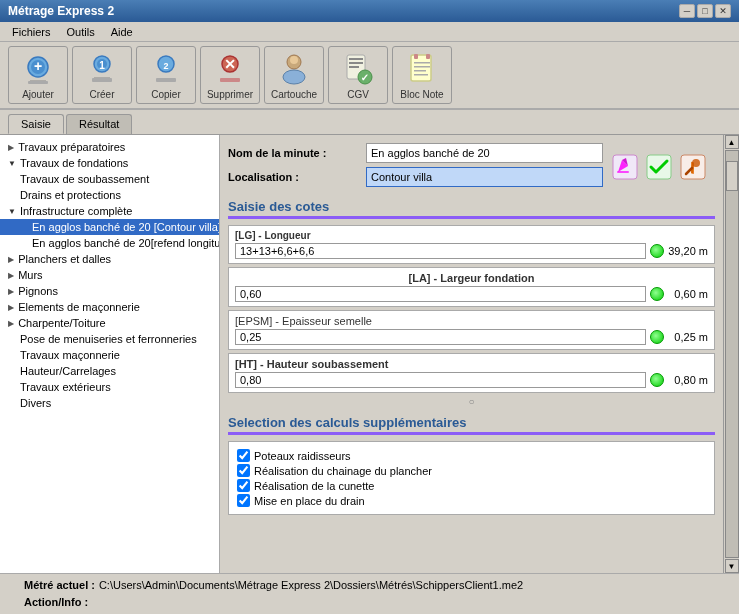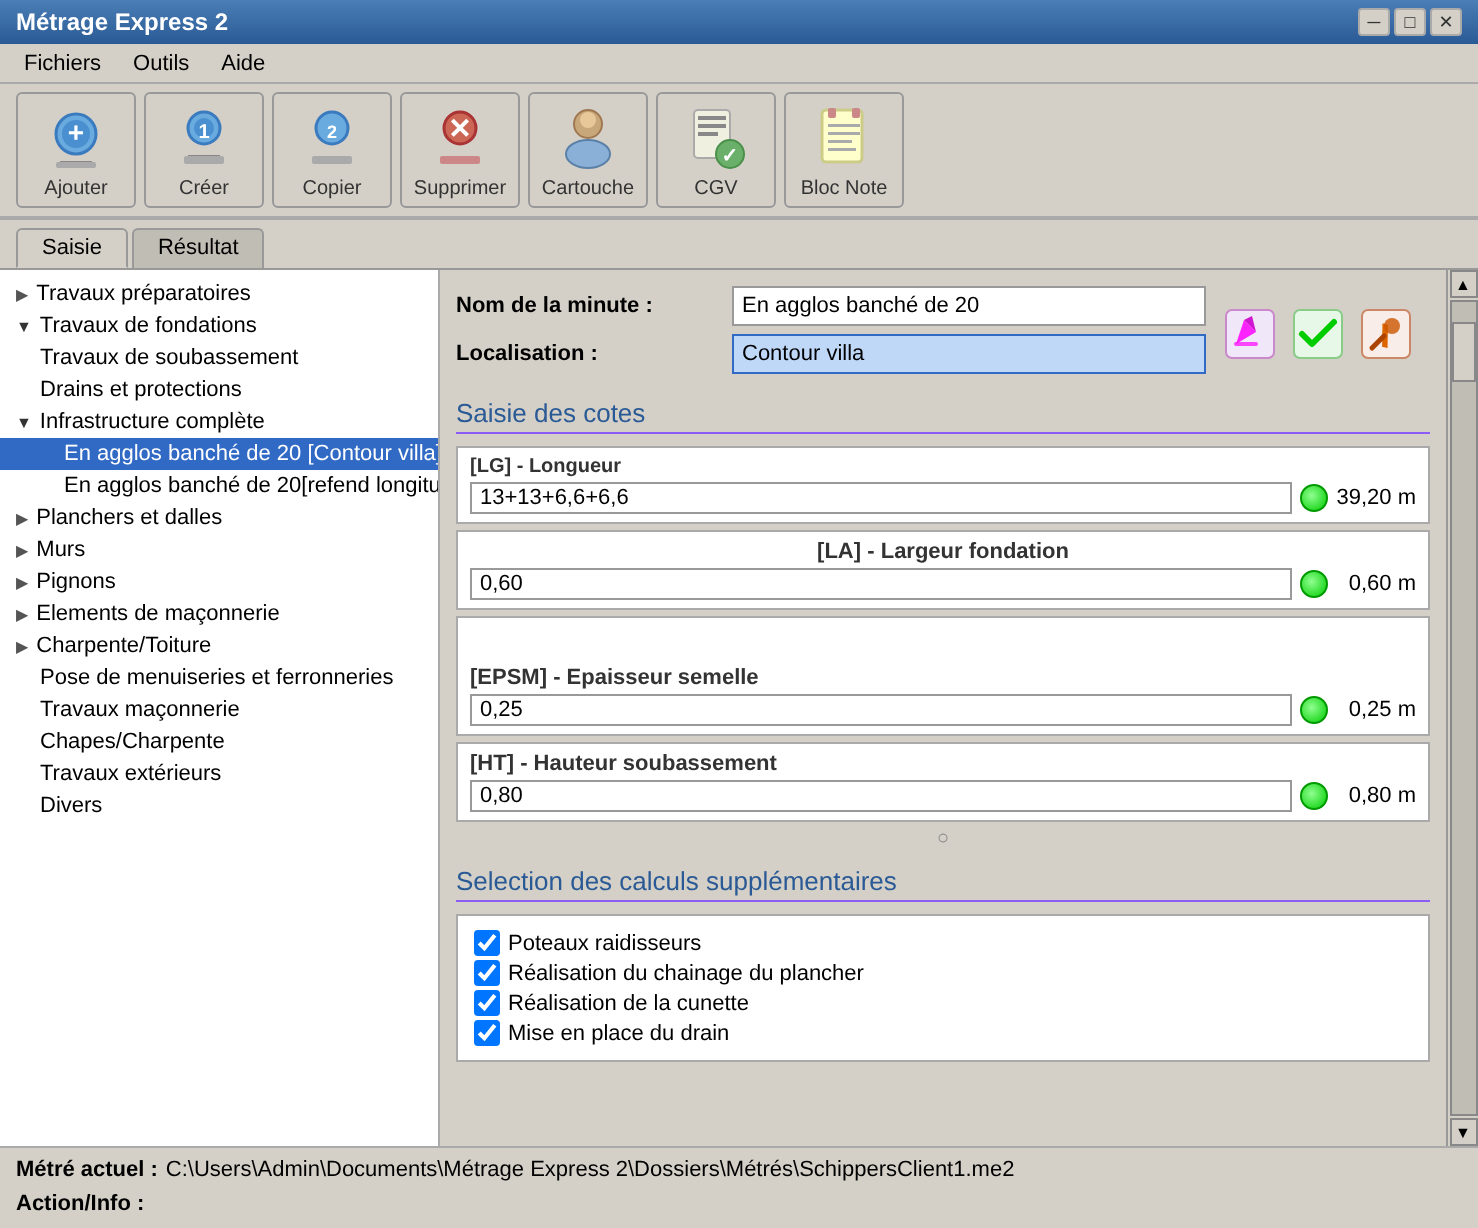--- a/index.html
+++ b/index.html
@@ -31,34 +31,34 @@
     .sidebar-item.selected { background: #316ac5; color: white; }
     .sidebar-item.sub { padding-left: 20px; font-size: 11px; }
     .sidebar-item.sub2 { padding-left: 32px; font-size: 11px; }
     .sidebar-triangle { font-size: 8px; color: #555; margin-right: 2px; }
     .sidebar-triangle.down { color: #333; }
     .content-row { display: flex; align-items: center; margin-bottom: 4px; gap: 8px; }
     .content-label { font-size: 11px; font-weight: bold; min-width: 120px; }
     .content-input { height: 20px; border: 1px solid #999; background: white; padding: 1px 4px; font-size: 11px; flex: 1; }
     
     
-    .section-title { font-size: 13px; font-weight: normal; color: #2a5a95; margin: 8px 0 6px; border-bottom: 1px solid #8b5cf6; padding-bottom: 2px; }
+    .section-title { font-size: 13px; font-weight: bold; color: #2a5a95; margin: 8px 0 6px; border-bottom: 3px solid #8b5cf6; padding-bottom: 2px; }
     .cote-input-row { display: flex; align-items: center; gap: 4px; }
     .cote-input { height: 16px; border: 1px solid #999; background: white; padding: 1px 4px; font-size: 11px; flex: 1; }
     .green-dot { width: 14px; height: 14px; background: radial-gradient(circle at 40% 40%, #90ff90, #00cc00); border-radius: 50%; border: 1px solid #009900; flex-shrink: 0; }
     .cote-value { font-size: 11px; min-width: 40px; text-align: right; }
     .action-icon { width: 28px; height: 28px; cursor: pointer; display: flex; align-items: center; justify-content: center; }
     
     
     .selection-section { background: white; border: 1px solid #aaa; padding: 6px; }
     .check-row { display: flex; align-items: center; gap: 4px; padding: 1px 2px; font-size: 11px; }
     .check-row input[type=checkbox] { margin: 0; }
     
     
-    .status-bar { background: #d4d0c8; border-top: 1px solid #aaa; padding: 2px 8px; font-size: 11px; }
+    .status-bar { background: #d4d0c8; border-top: 1px solid #aaa; padding: 2px 24px; font-size: 11px; }
     .status-row { height: 17px; display: flex; align-items: center; }
     
     
     .sidebar::-webkit-scrollbar, .content::-webkit-scrollbar { width: 8px; }
     .sidebar::-webkit-scrollbar-track, .content::-webkit-scrollbar-track { background: #d4d0c8; }
     .sidebar::-webkit-scrollbar-thumb, .content::-webkit-scrollbar-thumb { background: #aaa; border: 1px solid #888; }
   </style>
 </head>
 <body>
 
@@ -235,21 +235,21 @@
 
     <div class="sidebar-item sub">
       <span>Pose de menuiseries et ferronneries</span>
     </div>
 
     <div class="sidebar-item sub">
       <span>Travaux maçonnerie</span>
     </div>
 
     <div class="sidebar-item sub">
-      <span>Chapes/Charpente</span>
+      <span>Hauteur/Carrelages</span>
     </div>
 
     <div class="sidebar-item sub">
       <span>Travaux extérieurs</span>
     </div>
 
     <div class="sidebar-item sub">
       <span>Divers</span>
     </div>
   </div>
@@ -321,21 +321,21 @@
         </div>
         <div class="cote-input-row">
           <input class="cote-input" value="0,60" style="">
           <div class="green-dot"></div>
           <span class="cote-value">0,60 m</span>
         </div>
       </div>
 
 
       <div style="background:white; border:1px solid #aaa; padding:4px 6px; margin-bottom:3px;">
-        <div style="font-size:11px; font-weight:bold; color:#333; margin-bottom:2px;margin-top:20px;">
+        <div style="font-size:11px; font-weight:normal; color:#333; margin-bottom:2px;">
           <span>[EPSM]</span>
           <span> - </span>
           <span>Epaisseur semelle</span>
         </div>
         <div class="cote-input-row">
           <input class="cote-input" value="0,25" style="">
           <div class="green-dot"></div>
           <span class="cote-value">0,25 m</span>
         </div>
       </div>

